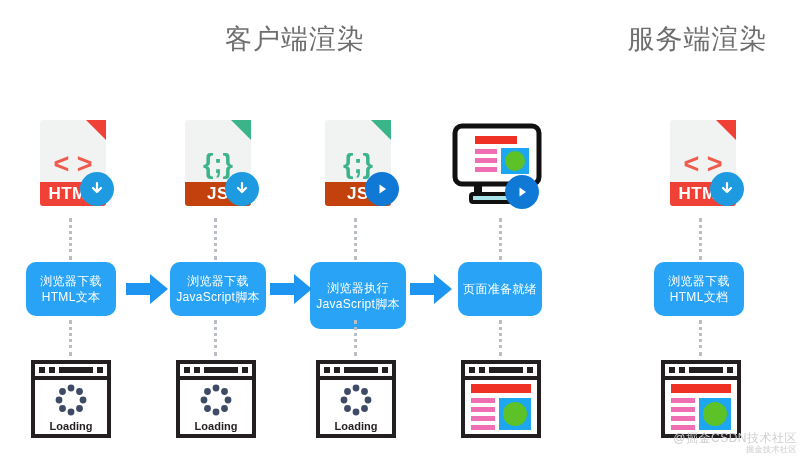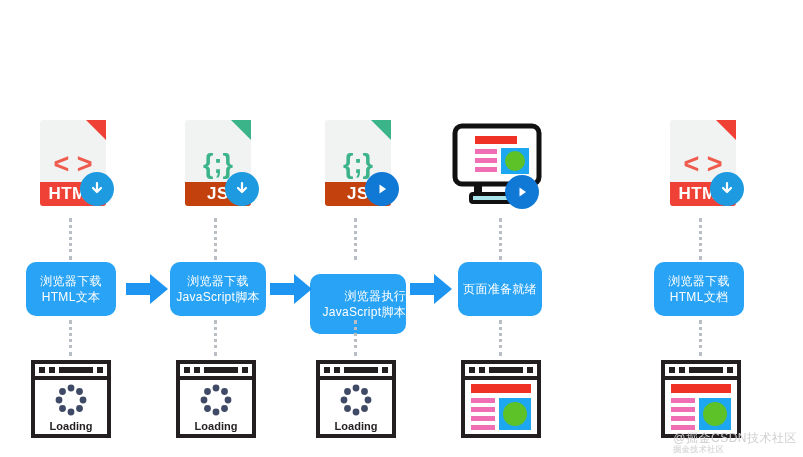--- a/index.html
+++ b/index.html
@@ -163,44 +163,46 @@
     position: absolute;
     width: 80px;
     height: 78px;
   }
 
   
   .watermark {
     position: absolute;
     right: 6px;
     bottom: 2px;
-    text-align: left;
+    text-align: right;
     color: #cfcfcf;
     font-size: 12px;
     line-height: 13px;
     letter-spacing: 0.5px;
     white-space: nowrap;
   }
   .watermark .sub {
     font-size: 8px;
     color: #dcdcdc;
     display: block;
     line-height: 10px;
     font-weight: bold;
   }
 </style>
 </head>
 <body>
 
 <div class="stage">
 
   <div class="title-block" id="title-csr">
+    <div class="title-cn">客户端渲染</div>
   </div>
 
   <div class="title-block" id="title-ssr">
+    <div class="title-cn">服务端渲染</div>
   </div>
 
   <div class="col-icon" style="left:18px; top:120px;">
     <div class="file-icon">
       <div class="file-body"></div>
       <div class="file-fold-wrap fold-red">
           <div class="file-fold-tri"></div>
         </div>
       <div class="file-glyph red">&lt; &gt;</div>
       <div class="file-label red">HTML</div>
@@ -290,21 +292,21 @@
   <div class="step-box" style="left:26px; top:262px; width:90px; height:54px;">
     <span class="l1">浏览器下载</span>
     <span class="l2">HTML文本</span>
   </div>
 
   <div class="step-box" style="left:170px; top:262px; width:96px; height:54px;">
     <span class="l1">浏览器下载</span>
     <span class="l2">JavaScript脚本</span>
   </div>
 
-  <div class="step-box" style="left:310px; top:274px; width:96px; height:60px;align-items:flex-end;">
+  <div class="step-box" style="left:310px; top:262px; width:96px; height:67px;">
     <span class="l1">浏览器执行</span>
     <span class="l2">JavaScript脚本</span>
   </div>
 
   <div class="step-box" style="left:458px; top:262px; width:84px; height:54px;">
     <span class="l1">页面准备就绪</span>
   </div>
 
   <div class="step-box" style="left:654px; top:262px; width:90px; height:54px;">
     <span class="l1">浏览器下载</span>

